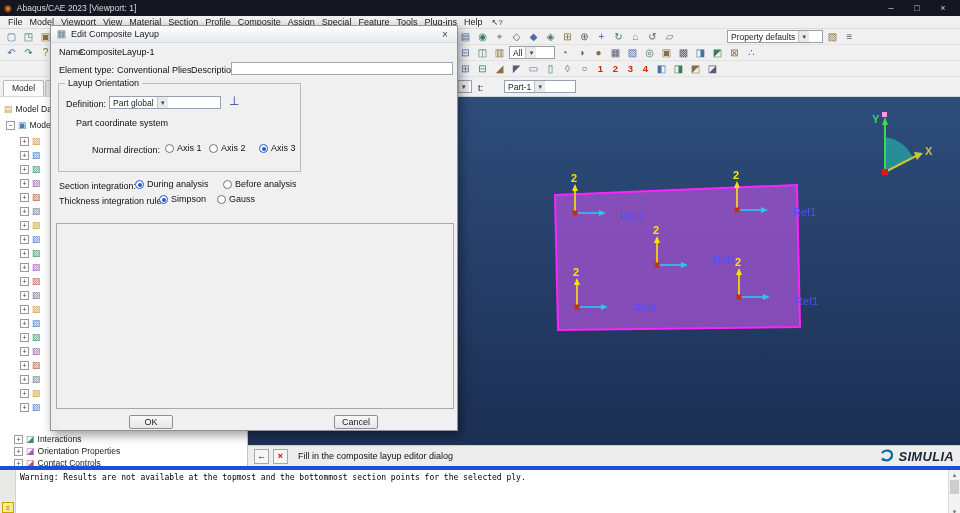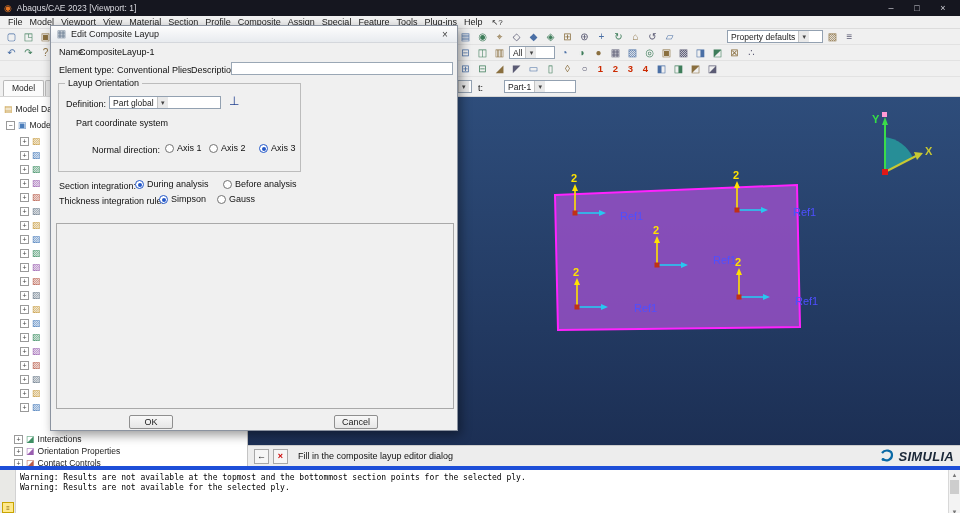--- a/index.html
+++ b/index.html
@@ -398,21 +398,21 @@
       <circle cx="4" cy="11.5" r="1.4" fill="#0a6aa6"></circle>
     </svg>
     <span class="btext">SIMULIA</span>
   </span>
 </div>
 
 <div class="console">
   <div class="gutter">
     <div class="cliicon">≡</div>
   </div>
-  <div class="clines" id="console-lines"><div>Warning: Results are not available at the topmost and the bottommost section points for the selected ply.</div><div>Warning: Results are not available for the selected ply.</div></div>
+  <div class="clines" id="console-lines"><div>Warning: Results are not available at the topmost and the bottommost section points for the selected ply.</div></div>
   <div class="cscroll">
     <div class="sarrow" style="top:0">▲</div>
     <div class="thumb"></div>
     <div class="sarrow" style="bottom:0">▼</div>
   </div>
 </div>
 
 <div class="dialog">
   <div class="d dlg-title">
     <span class="icon" style="width:11px;color:#6b7e93">▦</span>

